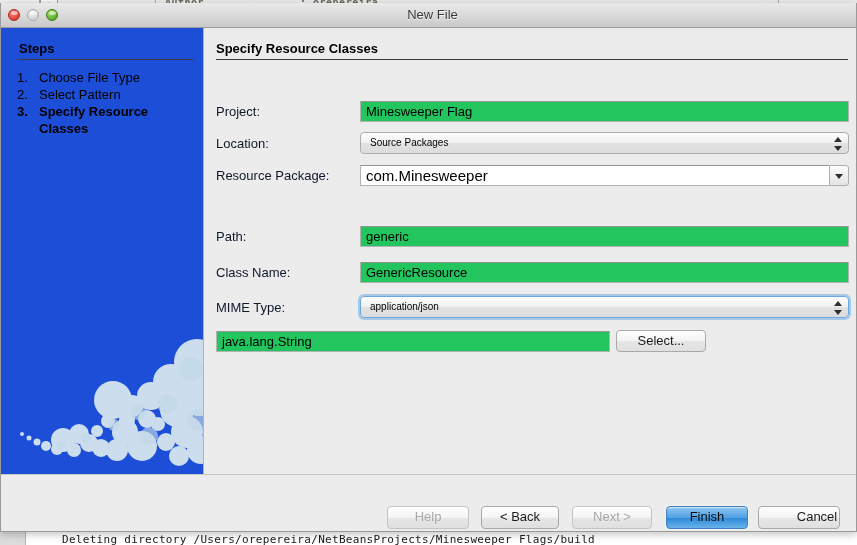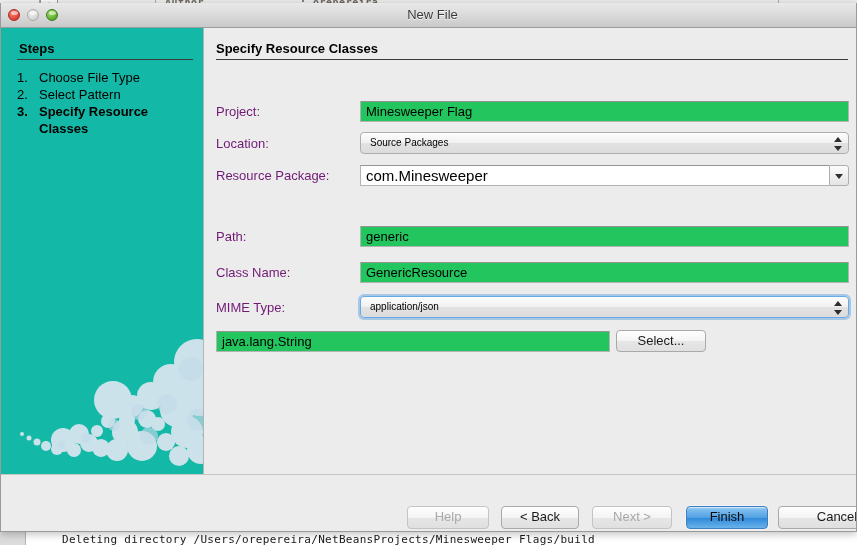--- a/index.html
+++ b/index.html
@@ -147,21 +147,21 @@
     width: 855px;
     height: 446px;
   }
 
   
   #sidebar {
     position: absolute;
     left: 0; top: 0;
     width: 203px;
     height: 446px;
-    background: #14b8a6;
+    background: #1d4ed8;
     border-right: 1px solid #b4b4b4;
     box-sizing: border-box;
     overflow: hidden;
   }
   #sidebar .steps-title {
     position: absolute;
     left: 18px; top: 13px;
     font-size: 13px;
     font-weight: bold;
     color: #000;
@@ -227,21 +227,21 @@
   .form-row {
     position: absolute;
     left: 11px;
     width: 633px;
     height: 22px;
     display: flex;
     align-items: center;
   }
   .form-label {
     font-size: 13px;
-    color: #701a75;
+    color: #0f172a;
     width: 144px;
     flex: 0 0 144px;
   }
 
   
   .text-field {
     flex: 1;
     height: 21px;
     background: #22c55e;
     border: 1px solid #b3b3b3;
@@ -340,21 +340,20 @@
     background: linear-gradient(to bottom, #fefefe 0%, #f4f4f4 50%, #e6e6e6 51%, #e0e0e0 100%);
     border: 1px solid #a9a9a9;
     border-radius: 4px;
     box-sizing: border-box;
     font-size: 13px;
     color: #1a1a1a;
     line-height: 20px;
     text-align: center;
     font-family: "Liberation Sans", sans-serif;
     box-shadow: 0 1px 0 rgba(255,255,255,0.7) inset;
-    margin-left: 20px;
   }
   .push-button.disabled { color: #a8a8a8; border-color: #c4c4c4; }
   .push-button.default {
     background: linear-gradient(to bottom, #aed6f5 0%, #7fbdee 12%, #4f9fe2 52%, #2f8ada 53%, #69b2ea 100%);
     border-color: #3d7fc0;
     color: #0c0c0c;
     box-shadow: 0 1px 0 rgba(255,255,255,0.45) inset, 0 0 0 1px rgba(255,255,255,0.45);
   }
 
   

